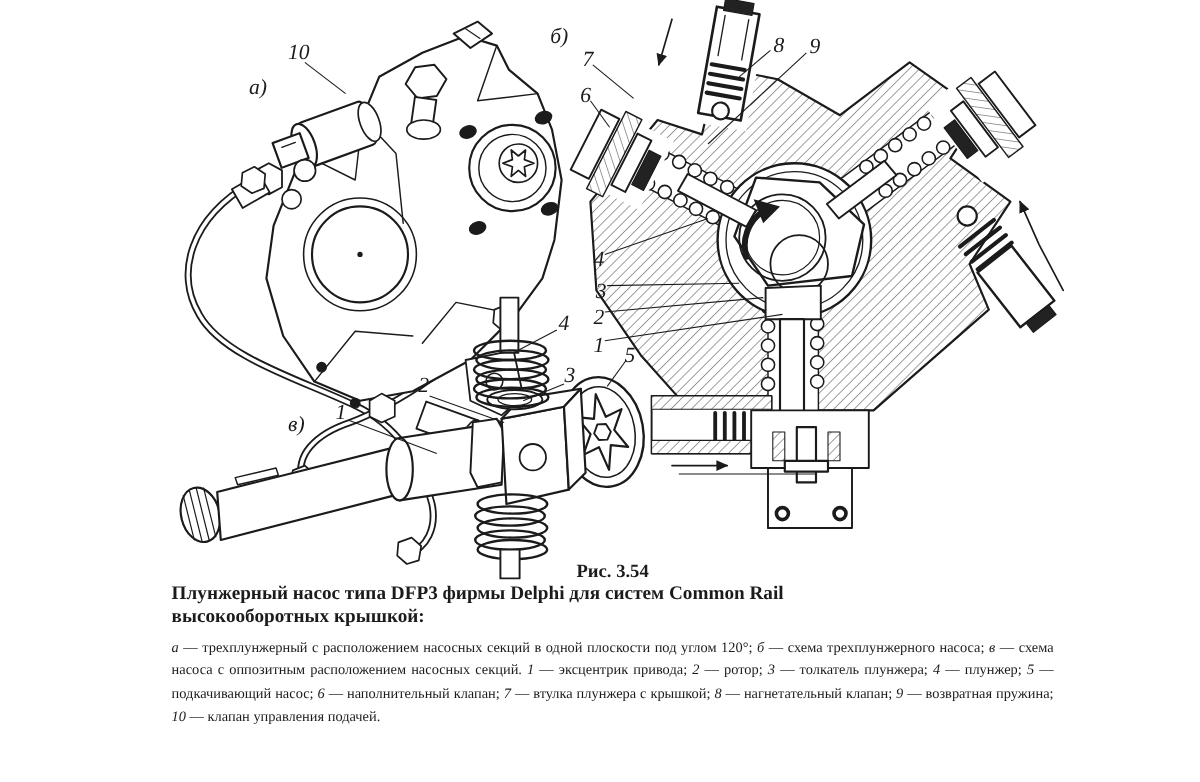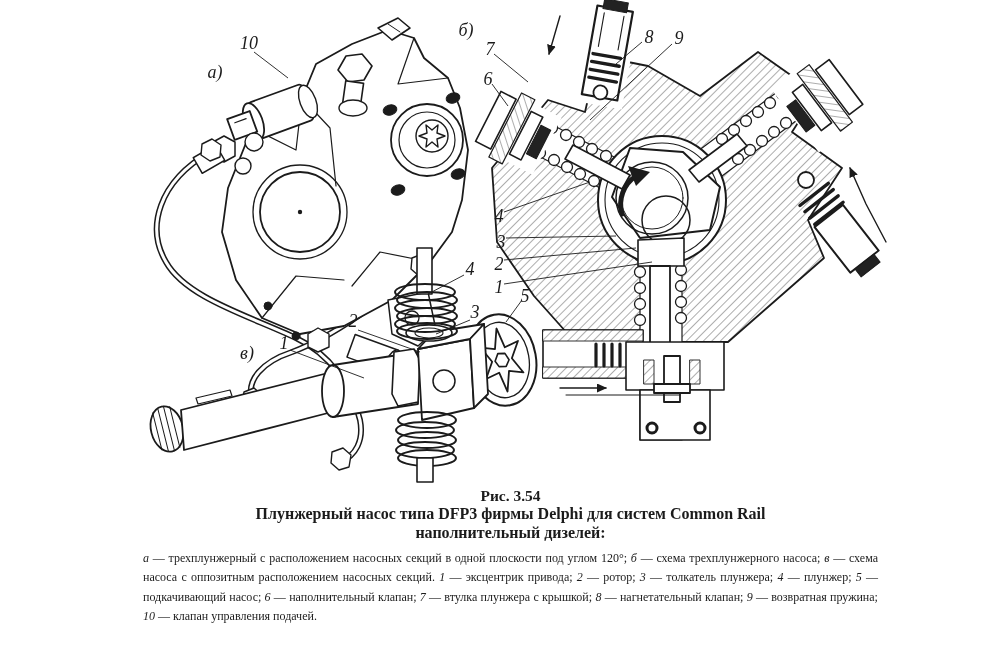--- a/index.html
+++ b/index.html
@@ -1,21 +1,21 @@
 <!DOCTYPE html>
 <html><head>
 <meta charset="utf-8">
 <style>
   html,body{margin:0;padding:0;background:#ffffff;}
   .page{position:relative;width:1000px;height:652px;background:#fff;overflow:hidden;
         font-family:"Liberation Serif",serif;color:#1b1b1b;}
   .figure-svg{position:absolute;left:0;top:0;}
-  .caption{position:absolute;left:143px;top:487px;width:735px;}
+  .caption{position:absolute;left:143px;top:468px;width:735px;}
   .fig-num{text-align:center;font-weight:bold;font-size:15.5px;line-height:18px;}
-  .fig-title{text-align:center;font-weight:bold;font-size:16px;line-height:18.5px;}
+  .fig-title{font-weight:bold;font-size:16px;line-height:18.5px;}
   .desc{margin-top:7px;font-size:12px;line-height:19.4px;text-align:justify;}
   .desc .it{font-style:italic;}
   svg text{font-family:"Liberation Serif",serif;font-style:italic;font-size:18px;fill:#1b1b1b;}
 </style>
 </head>
 <body>
 
 <div class="page">
 
 <svg class="figure-svg" width="1000" height="487" viewBox="0 0 1000 487">
@@ -305,17 +305,17 @@
     <text x="470" y="275">4</text>
     <text x="475" y="318">3</text>
     <text x="353" y="327">2</text>
     <text x="284" y="349">1</text>
   </g>
 </svg>
 
   <div class="caption">
     <div class="fig-num">Рис. 3.54</div>
     <div class="fig-title">Плунжерный насос типа DFP3 фирмы Delphi для систем Common Rail</div>
-    <div class="fig-title">наполнительный дизелей:</div>
+    <div class="fig-title">высокооборотных крышкой:</div>
     <div class="desc"><span class="it">а</span><span> — трехплунжерный с расположением насосных секций в одной плоскости под углом 120°; </span><span class="it">б</span><span> — схема трехплунжерного насоса; </span><span class="it">в</span><span> — схема насоса с оппозитным расположением насосных секций. </span><span class="it">1</span><span> — эксцентрик привода; </span><span class="it">2</span><span> — ротор; </span><span class="it">3</span><span> — толкатель плунжера; </span><span class="it">4</span><span> — плунжер; </span><span class="it">5</span><span> — подкачивающий насос; </span><span class="it">6</span><span> — наполнительный клапан; </span><span class="it">7</span><span> — втулка плунжера с крышкой; </span><span class="it">8</span><span> — нагнетательный клапан; </span><span class="it">9</span><span> — возвратная пружина; </span><span class="it">10</span><span> — клапан управления подачей.</span></div>
   </div>
 
 </div>
 
 </body></html>

